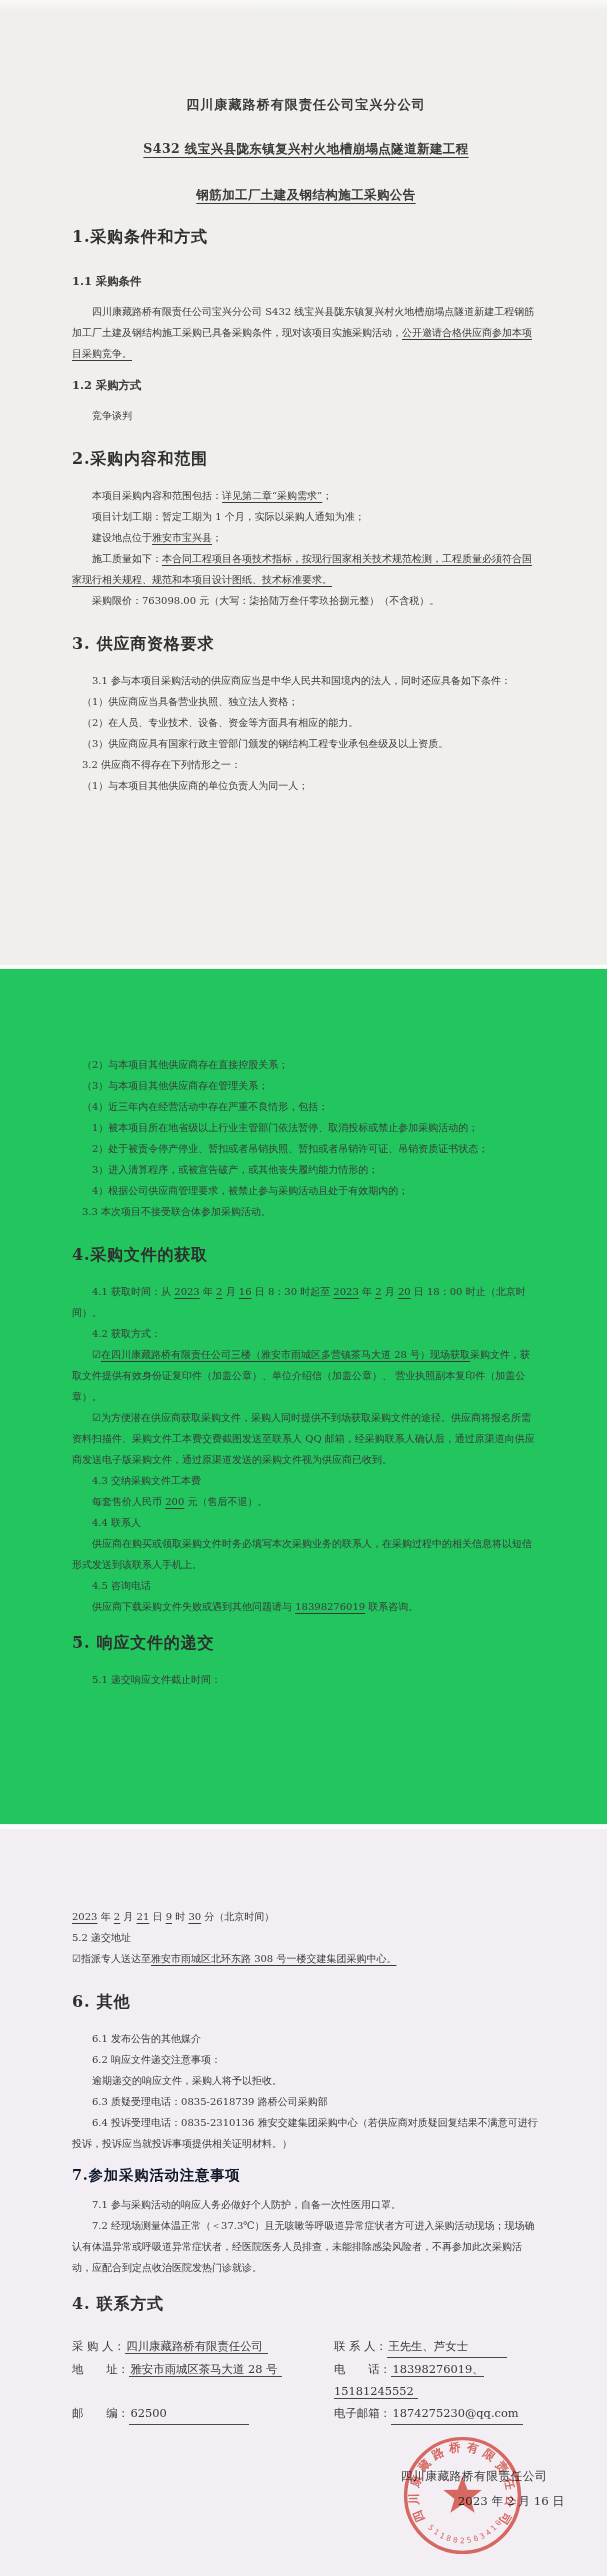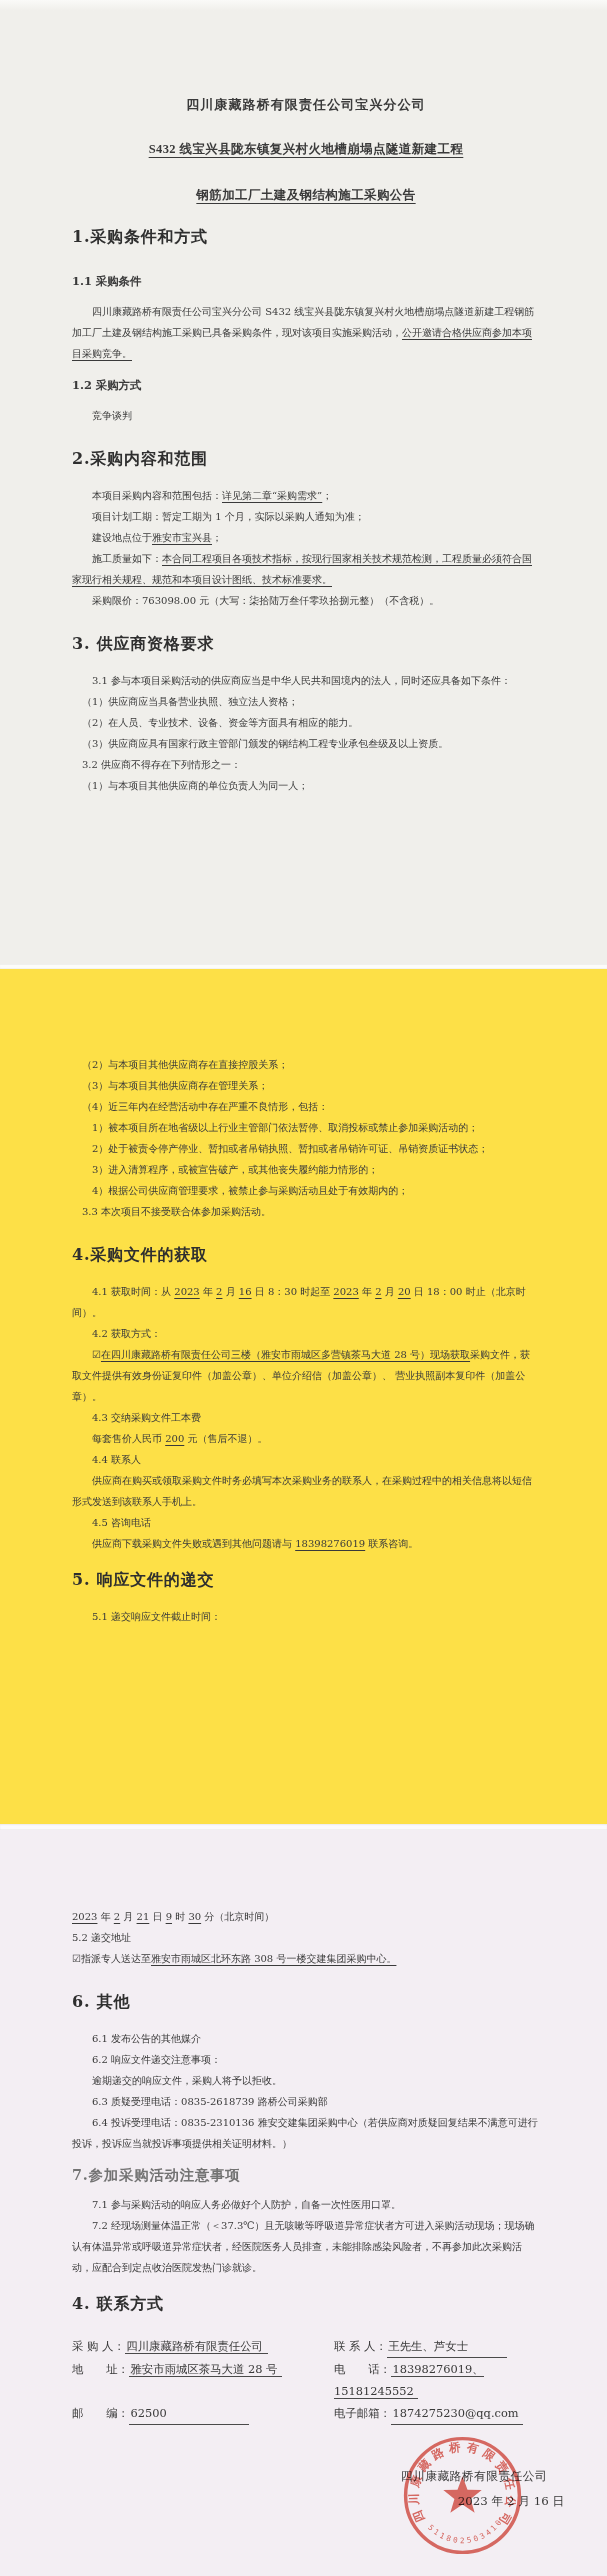--- a/index.html
+++ b/index.html
@@ -5,34 +5,34 @@
   html,body { margin:0; padding:0; }
   body {
     width:607px;
     background:#ffffff;
     font-family:"DejaVu Serif","Liberation Serif",serif;
     color:#3a3a3a;
     -webkit-font-smoothing:antialiased;
   }
   .page { position:relative; width:607px; box-sizing:border-box; overflow:hidden; }
   .p1 { height:964px; background:linear-gradient(#fafaf8, #f0efeb 10.6px); padding:96px 67px 0 72px; }
-  .p2 { height:855px; background:#fde047; padding:85px 67px 0 72px; }
+  .p2 { height:855px; background:#22c55e; padding:85px 67px 0 72px; }
   .p3 { height:854px; background:#f3eef3; padding:76px 67px 16px 72px; }
   .tear1 { height:4.6px; background:#fcfcfa; box-shadow:inset 0 0.8px 0.8px rgba(0,0,0,.07), inset 0 -0.8px 0.8px rgba(0,0,0,.05); }
   .tear2 { height:6px; background:#fbfafc; box-shadow:inset 0 0.8px 1.5px rgba(0,0,0,.08), inset 0 -0.8px 0.8px rgba(0,0,0,.05); }
 
   .center { text-align:center; }
   .doc-company { font-size:13px; font-weight:bold; letter-spacing:1.1px; margin:0; }
   .doc-project { font-size:12.5px; font-weight:bold; letter-spacing:0.4px; margin:27px 0 0 0;
-                 text-decoration:underline; text-underline-offset:3.8px;font-family:Liberation Serif, serif; }
+                 text-decoration:underline; text-underline-offset:3.8px; }
   .doc-notice  { font-size:12.5px; font-weight:bold; letter-spacing:0.4px; margin:29px 0 0 0;
                  text-decoration:underline; text-underline-offset:3.8px; }
 
   .h-big { font-size:16px; font-weight:bold; letter-spacing:0.8px; margin:23px 0 15px; color:#2f2f2f; }
-  .h-med { font-size:14.4px; font-weight:bold; letter-spacing:0.8px; margin:12px 0 9px; color:#737373; }
+  .h-med { font-size:14.4px; font-weight:bold; letter-spacing:0.8px; margin:12px 0 9px; color:#0f172a; }
   .h-sub { font-size:11.4px; font-weight:bold; margin:26px 0 12px; }
 
   p.b { font-size:10px; line-height:21px; margin:0; }
   .i2 { text-indent:2em; }
   .i1 { text-indent:1em; }
   .mt8  { margin-top:6px; }
   .mt12 { margin-top:9px; }
   .mt22 { margin-top:16.7px; }
   .mt26 { margin-top:20px; }
 
@@ -91,20 +91,21 @@
   <p class="b i2">1）被本项目所在地省级以上行业主管部门依法暂停、取消投标或禁止参加采购活动的；</p>
   <p class="b i2">2）处于被责令停产停业、暂扣或者吊销执照、暂扣或者吊销许可证、吊销资质证书状态；</p>
   <p class="b i2">3）进入清算程序，或被宣告破产，或其他丧失履约能力情形的；</p>
   <p class="b i2">4）根据公司供应商管理要求，被禁止参与采购活动且处于有效期内的；</p>
   <p class="b i1">3.3 本次项目不接受联合体参加采购活动。</p>
 
   <div class="h-big">4.采购文件的获取</div>
   <p class="b i2 mt22"><span>4.1 获取时间：从 </span><span class="u">2023</span><span> 年 </span><span class="u">2</span><span> 月 </span><span class="u">16</span><span> 日 8：30 时起至 </span><span class="u">2023</span><span> 年 </span><span class="u">2</span><span> 月 </span><span class="u">20</span><span> 日 18：00 时止（北京时间）。</span></p>
   <p class="b i2">4.2 获取方式：</p>
   <p class="b i2"><span>☑</span><span class="u">在四川康藏路桥有限责任公司三楼（雅安市雨城区多营镇茶马大道 28 号）现场获取</span><span>采购文件，获取文件提供有效身份证复印件（加盖公章）、单位介绍信（加盖公章）、 营业执照副本复印件（加盖公章）。</span></p>
+  <p class="b i2"><span>☑</span><span>为方便潜在供应商获取采购文件，采购人同时提供不到场获取采购文件的途径。供应商将报名所需资料扫描件、采购文件工本费交费截图发送至联系人 QQ 邮箱，经采购联系人确认后，通过原渠道向供应商发送电子版采购文件，通过原渠道发送的采购文件视为供应商已收到。</span></p>
   <p class="b i2">4.3 交纳采购文件工本费</p>
   <p class="b i2"><span>每套售价人民币 </span><span class="u">200</span><span> 元（售后不退）。</span></p>
   <p class="b i2">4.4 联系人</p>
   <p class="b i2">供应商在购买或领取采购文件时务必填写本次采购业务的联系人，在采购过程中的相关信息将以短信形式发送到该联系人手机上。</p>
   <p class="b i2">4.5 咨询电话</p>
   <p class="b i2"><span>供应商下载采购文件失败或遇到其他问题请与 </span><span class="u">18398276019</span><span> 联系咨询。</span></p>
 
   <div class="h-big mt22">5. 响应文件的递交</div>
   <p class="b i2 mt26">5.1 递交响应文件截止时间：</p>
 </div>

